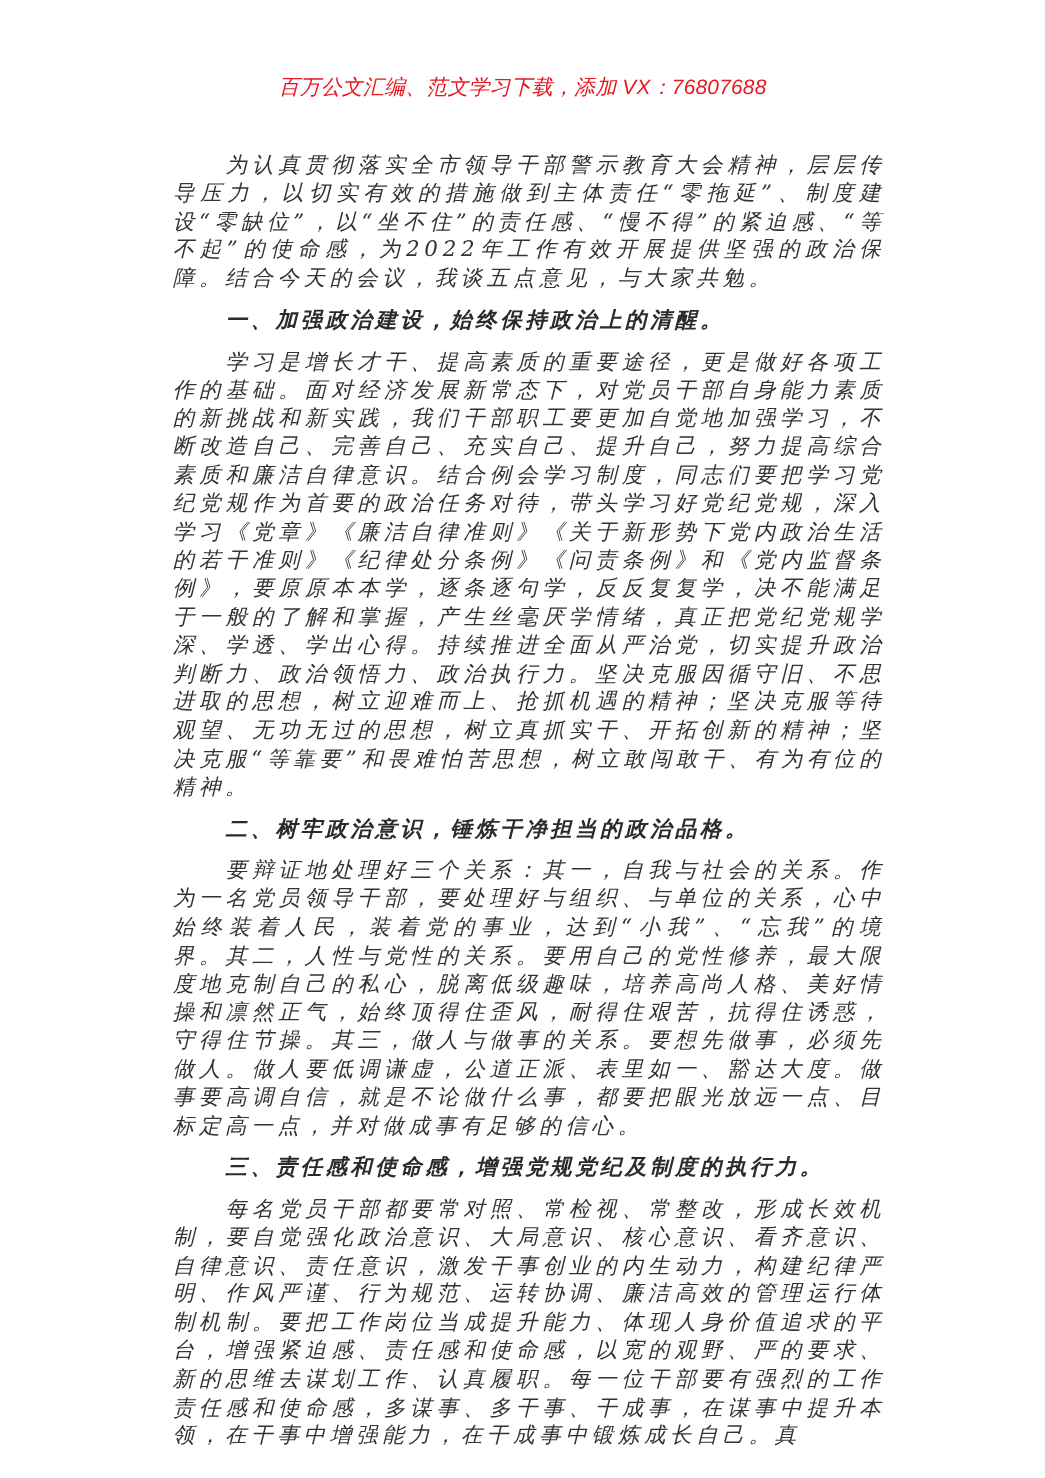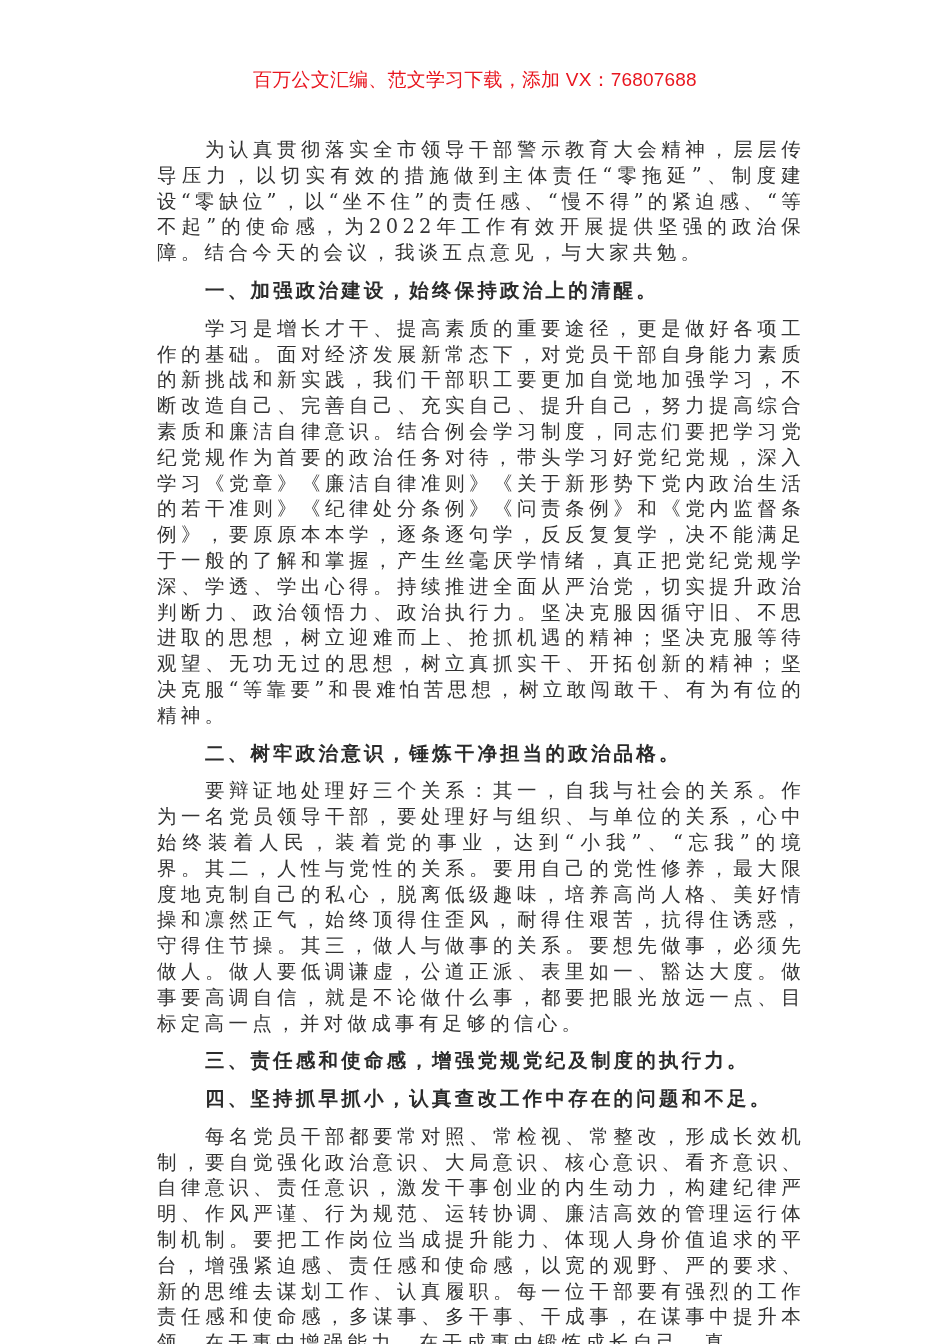--- a/index.html
+++ b/index.html
@@ -13,20 +13,21 @@
     position: relative;
     overflow: hidden;
   }
   .page {
     position: absolute;
     left: 0;
     top: 0;
     width: 950px;
     height: 1344px;
     background: #ffffff;
+    font-style: italic;
   }
   .header-banner {
     position: absolute;
     top: 66px;
     left: 0;
     width: 950px;
     text-align: center;
     color: #e8161f;
     font-family: "Liberation Sans", "DejaVu Sans", sans-serif;
     font-size: 19px;
@@ -63,17 +64,16 @@
 
   <div class="header-banner">百万公文汇编、范文学习下载，添加 VX：76807688</div>
 
   <div class="content">
     <p>为认真贯彻落实全市领导干部警示教育大会精神，层层传导压力，以切实有效的措施做到主体责任“零拖延”、制度建设“零缺位”，以“坐不住”的责任感、“慢不得”的紧迫感、“等不起”的使命感，为2022年工作有效开展提供坚强的政治保障。结合今天的会议，我谈五点意见，与大家共勉。</p>
     <p class="heading">一、加强政治建设，始终保持政治上的清醒。</p>
     <p>学习是增长才干、提高素质的重要途径，更是做好各项工作的基础。面对经济发展新常态下，对党员干部自身能力素质的新挑战和新实践，我们干部职工要更加自觉地加强学习，不断改造自己、完善自己、充实自己、提升自己，努力提高综合素质和廉洁自律意识。结合例会学习制度，同志们要把学习党纪党规作为首要的政治任务对待，带头学习好党纪党规，深入学习《党章》《廉洁自律准则》《关于新形势下党内政治生活的若干准则》《纪律处分条例》《问责条例》和《党内监督条例》，要原原本本学，逐条逐句学，反反复复学，决不能满足于一般的了解和掌握，产生丝毫厌学情绪，真正把党纪党规学深、学透、学出心得。持续推进全面从严治党，切实提升政治判断力、政治领悟力、政治执行力。坚决克服因循守旧、不思进取的思想，树立迎难而上、抢抓机遇的精神；坚决克服等待观望、无功无过的思想，树立真抓实干、开拓创新的精神；坚决克服“等靠要”和畏难怕苦思想，树立敢闯敢干、有为有位的精神。</p>
     <p class="heading">二、树牢政治意识，锤炼干净担当的政治品格。</p>
     <p>要辩证地处理好三个关系：其一，自我与社会的关系。作为一名党员领导干部，要处理好与组织、与单位的关系，心中始终装着人民，装着党的事业，达到“小我”、“忘我”的境界。其二，人性与党性的关系。要用自己的党性修养，最大限度地克制自己的私心，脱离低级趣味，培养高尚人格、美好情操和凛然正气，始终顶得住歪风，耐得住艰苦，抗得住诱惑，守得住节操。其三，做人与做事的关系。要想先做事，必须先做人。做人要低调谦虚，公道正派、表里如一、豁达大度。做事要高调自信，就是不论做什么事，都要把眼光放远一点、目标定高一点，并对做成事有足够的信心。</p>
     <p class="heading">三、责任感和使命感，增强党规党纪及制度的执行力。</p>
-    <p class="heading">四、坚持抓早抓小，认真查改工作中存在的问题和不足。</p>
     <p>每名党员干部都要常对照、常检视、常整改，形成长效机制，要自觉强化政治意识、大局意识、核心意识、看齐意识、自律意识、责任意识，激发干事创业的内生动力，构建纪律严明、作风严谨、行为规范、运转协调、廉洁高效的管理运行体制机制。要把工作岗位当成提升能力、体现人身价值追求的平台，增强紧迫感、责任感和使命感，以宽的观野、严的要求、新的思维去谋划工作、认真履职。每一位干部要有强烈的工作责任感和使命感，多谋事、多干事、干成事，在谋事中提升本领，在干事中增强能力，在干成事中锻炼成长自己。真</p>
   </div>
 
 </div>
 
 </body></html>

